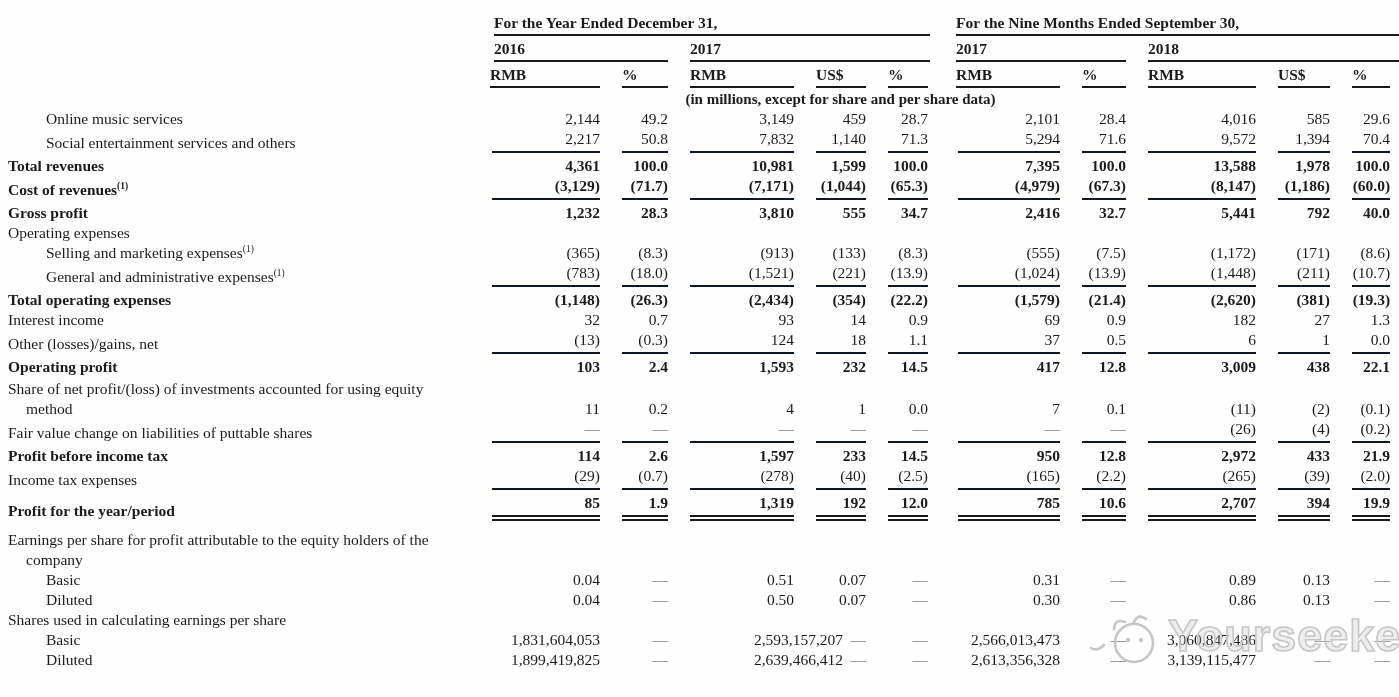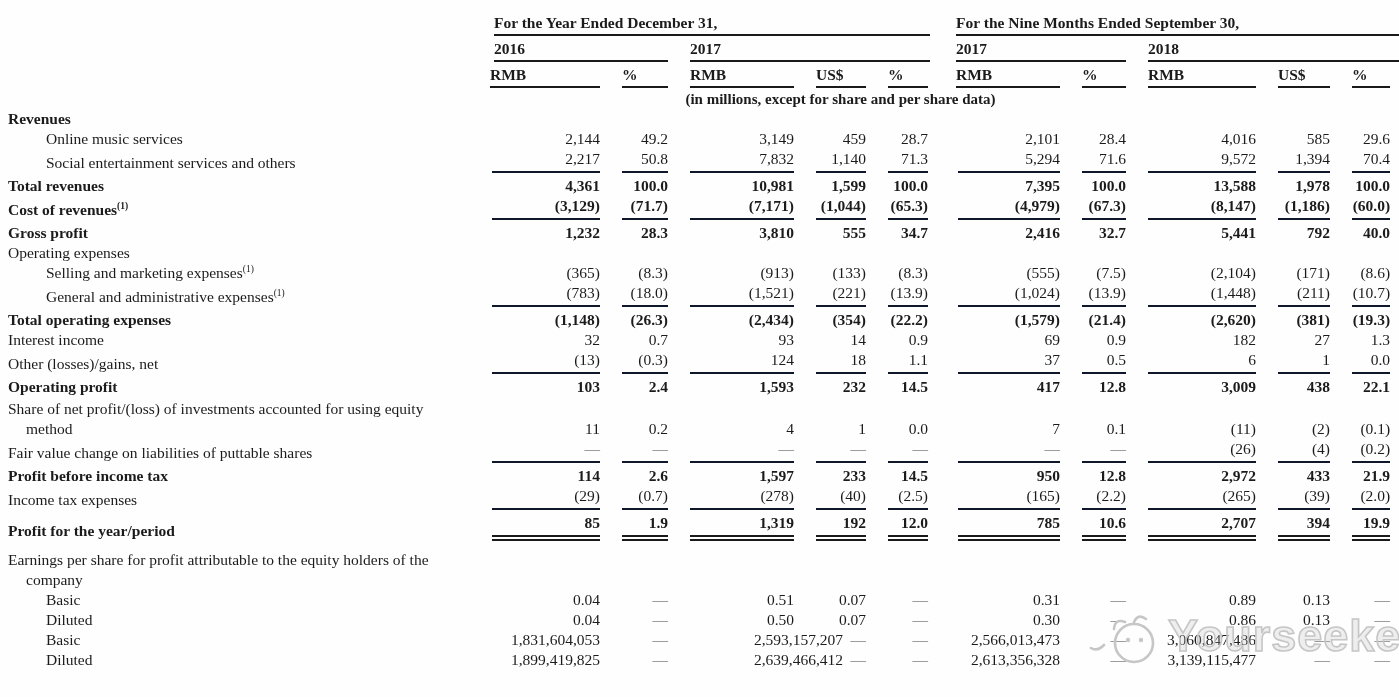--- a/index.html
+++ b/index.html
@@ -128,26 +128,20 @@
       </tr>
       <tr>
         <td></td>
         <td colspan="11">
           <div class="units"><span>(in millions, except for share and per share data)</span></div>
         </td>
       </tr>
     </tbody>
     <tbody>
         <tr>
-          <td class="lbl">
-            <div class="l1 b">Revenues</div>
-          </td>
-          <td colspan="11"></td>
-        </tr>
-        <tr>
           <td class="lbl ind">
             <div class="l1">Online music services</div>
           </td>
           <td class="num c1">
             <div class="vbox">2,144</div>
           </td>
           <td class="num c2">
             <div class="vbox">49.2</div>
           </td>
           <td class="num c3">
@@ -346,21 +340,21 @@
             <div class="vbox">(8.3)</div>
           </td>
           <td></td>
           <td class="num c6">
             <div class="vbox">(555)</div>
           </td>
           <td class="num c7">
             <div class="vbox">(7.5)</div>
           </td>
           <td class="num c8">
-            <div class="vbox">(2,104)</div>
+            <div class="vbox">(1,172)</div>
           </td>
           <td class="num c9">
             <div class="vbox">(171)</div>
           </td>
           <td class="num c10">
             <div class="vbox">(8.6)</div>
           </td>
         </tr>
         <tr>
           <td class="lbl ind">
@@ -794,20 +788,26 @@
           </td>
           <td class="num c8">
             <div class="vbox">0.86</div>
           </td>
           <td class="num c9">
             <div class="vbox">0.13</div>
           </td>
           <td class="num c10">
             <div class="vbox dash">—</div>
           </td>
+        </tr>
+        <tr>
+          <td class="lbl">
+            <div class="l1">Shares used in calculating earnings per share</div>
+          </td>
+          <td colspan="11"></td>
         </tr>
         <tr>
           <td class="lbl ind">
             <div class="l1">Basic</div>
           </td>
           <td class="num c1">
             <div class="vbox">1,831,604,053</div>
           </td>
           <td class="num c2">
             <div class="vbox dash">—</div>

